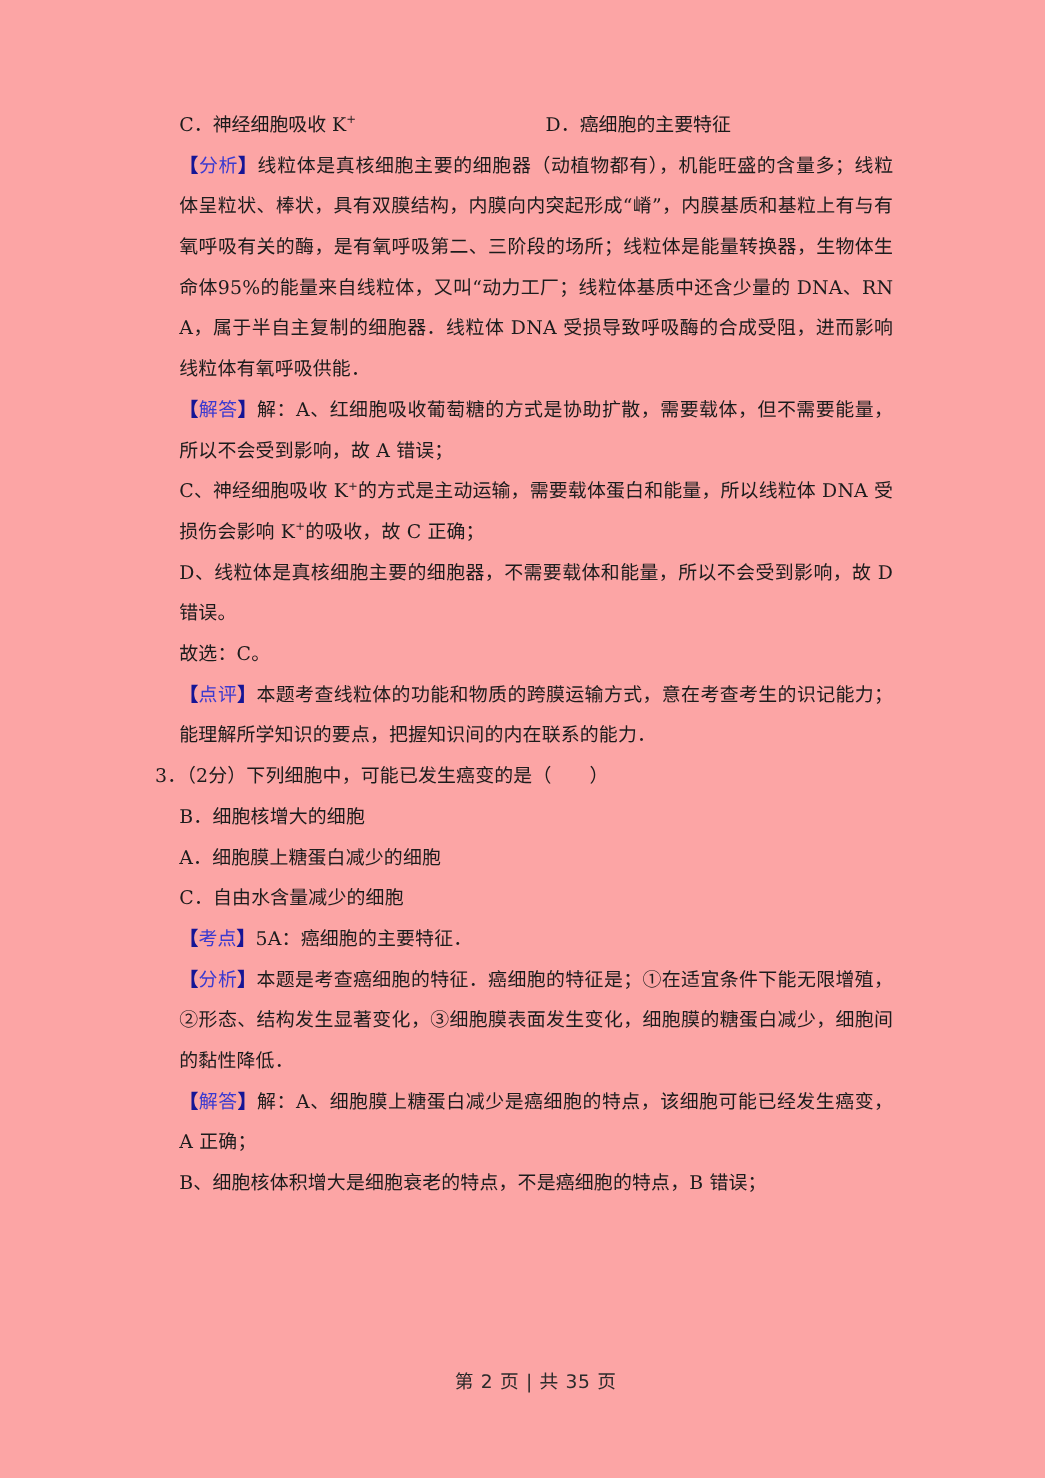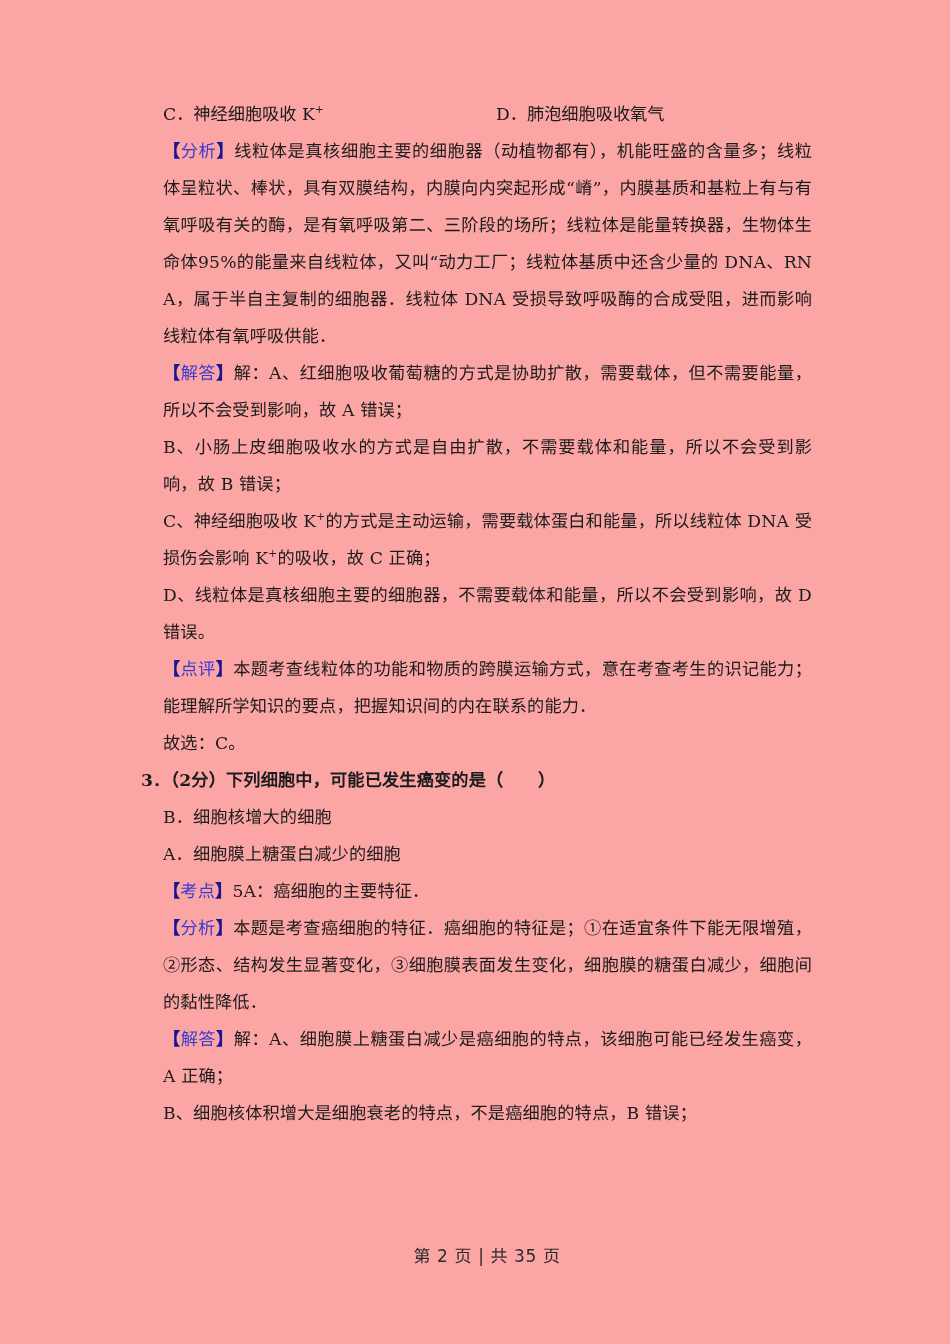--- a/index.html
+++ b/index.html
@@ -43,21 +43,21 @@
     font-size: 17.2px;
     line-height: 37px;
     color: #1c1c1c;
     letter-spacing: 0.15px;
     text-align: justify;
     text-justify: inter-ideograph;
     word-break: break-all;
   }
   .indent-opt { padding-left: 23px; }
   .indent-body { padding-left: 23px; }
-  .qnum { padding-left: 1px; font-weight: bold; }
+  .qnum { padding-left: 1px; }
 
   
   .opt-row {
     position: relative;
     height: 37px;
     padding-left: 23px;
     font-size: 17.2px;
     line-height: 37px;
   }
   .opt-row .opt-b {
@@ -95,42 +95,42 @@
   }
 </style>
 </head>
 <body>
 
 <div class="page">
   <div class="content">
 
     <div class="opt-row">
       <span><span>C．神经细胞吸收 K</span><span class="sup">+</span></span>
-      <span class="opt-b">D．肺泡细胞吸收氧气</span>
+      <span class="opt-b">D．癌细胞的主要特征</span>
     </div>
 
 
     <div class="para indent-body"><span class="tag"><span class="brk">【</span><span>分析</span><span class="brk">】</span></span><span>线粒体是真核细胞主要的细胞器（动植物都有），机能旺盛的含量多；线粒体呈粒状、棒状，具有双膜结构，内膜向内突起形成“嵴”，内膜基质和基粒上有与有氧呼吸有关的酶，是有氧呼吸第二、三阶段的场所；线粒体是能量转换器，生物体生命体95%的能量来自线粒体，又叫“动力工厂；线粒体基质中还含少量的 DNA、RNA，属于半自主复制的细胞器．线粒体 DNA 受损导致呼吸酶的合成受阻，进而影响线粒体有氧呼吸供能．</span></div>
 
     <div class="para indent-body"><span class="tag"><span class="brk">【</span><span>解答</span><span class="brk">】</span></span><span>解：A、红细胞吸收葡萄糖的方式是协助扩散，需要载体，但不需要能量，所以不会受到影响，故 A 错误；</span></div>
 
-    <div class="para indent-body">B、小肠上皮细胞吸收水的方式是自由扩散，不需要载体和能量，所以不会受到影响，故 B 错误；</div>
 
     <div class="para indent-body"><span>C、神经细胞吸收 K</span><span class="sup">+</span><span>的方式是主动运输，需要载体蛋白和能量，所以线粒体 DNA 受损伤会影响 K</span><span class="sup">+</span><span>的吸收，故 C 正确；</span></div>
 
     <div class="para indent-body">D、线粒体是真核细胞主要的细胞器，不需要载体和能量，所以不会受到影响，故 D 错误。</div>
 
+    <div class="para indent-body">故选：C。</div>
+
     <div class="para indent-body"><span class="tag"><span class="brk">【</span><span>点评</span><span class="brk">】</span></span><span>本题考查线粒体的功能和物质的跨膜运输方式，意在考查考生的识记能力；能理解所学知识的要点，把握知识间的内在联系的能力．</span></div>
-
-    <div class="para indent-body">故选：C。</div>
 
     <div class="para qnum"><span>3．</span><span>（2分）</span><span>下列细胞中，可能已发生癌变的是（　　）</span></div>
 
     <div class="line indent-opt">B．细胞核增大的细胞</div>
     <div class="line indent-opt">A．细胞膜上糖蛋白减少的细胞</div>
+    <div class="line indent-opt">C．自由水含量减少的细胞</div>
 
     <div class="para indent-body"><span class="tag"><span class="brk">【</span><span>考点</span><span class="brk">】</span></span><span>5A：癌细胞的主要特征．</span></div>
 
     <div class="para indent-body"><span class="tag"><span class="brk">【</span><span>分析</span><span class="brk">】</span></span><span>本题是考查癌细胞的特征．癌细胞的特征是；①在适宜条件下能无限增殖，②形态、结构发生显著变化，③细胞膜表面发生变化，细胞膜的糖蛋白减少，细胞间的黏性降低．</span></div>
 
     <div class="para indent-body"><span class="tag"><span class="brk">【</span><span>解答</span><span class="brk">】</span></span><span>解：A、细胞膜上糖蛋白减少是癌细胞的特点，该细胞可能已经发生癌变，A 正确；</span></div>
 
     <div class="para indent-body">B、细胞核体积增大是细胞衰老的特点，不是癌细胞的特点，B 错误；</div>
 
   </div>

